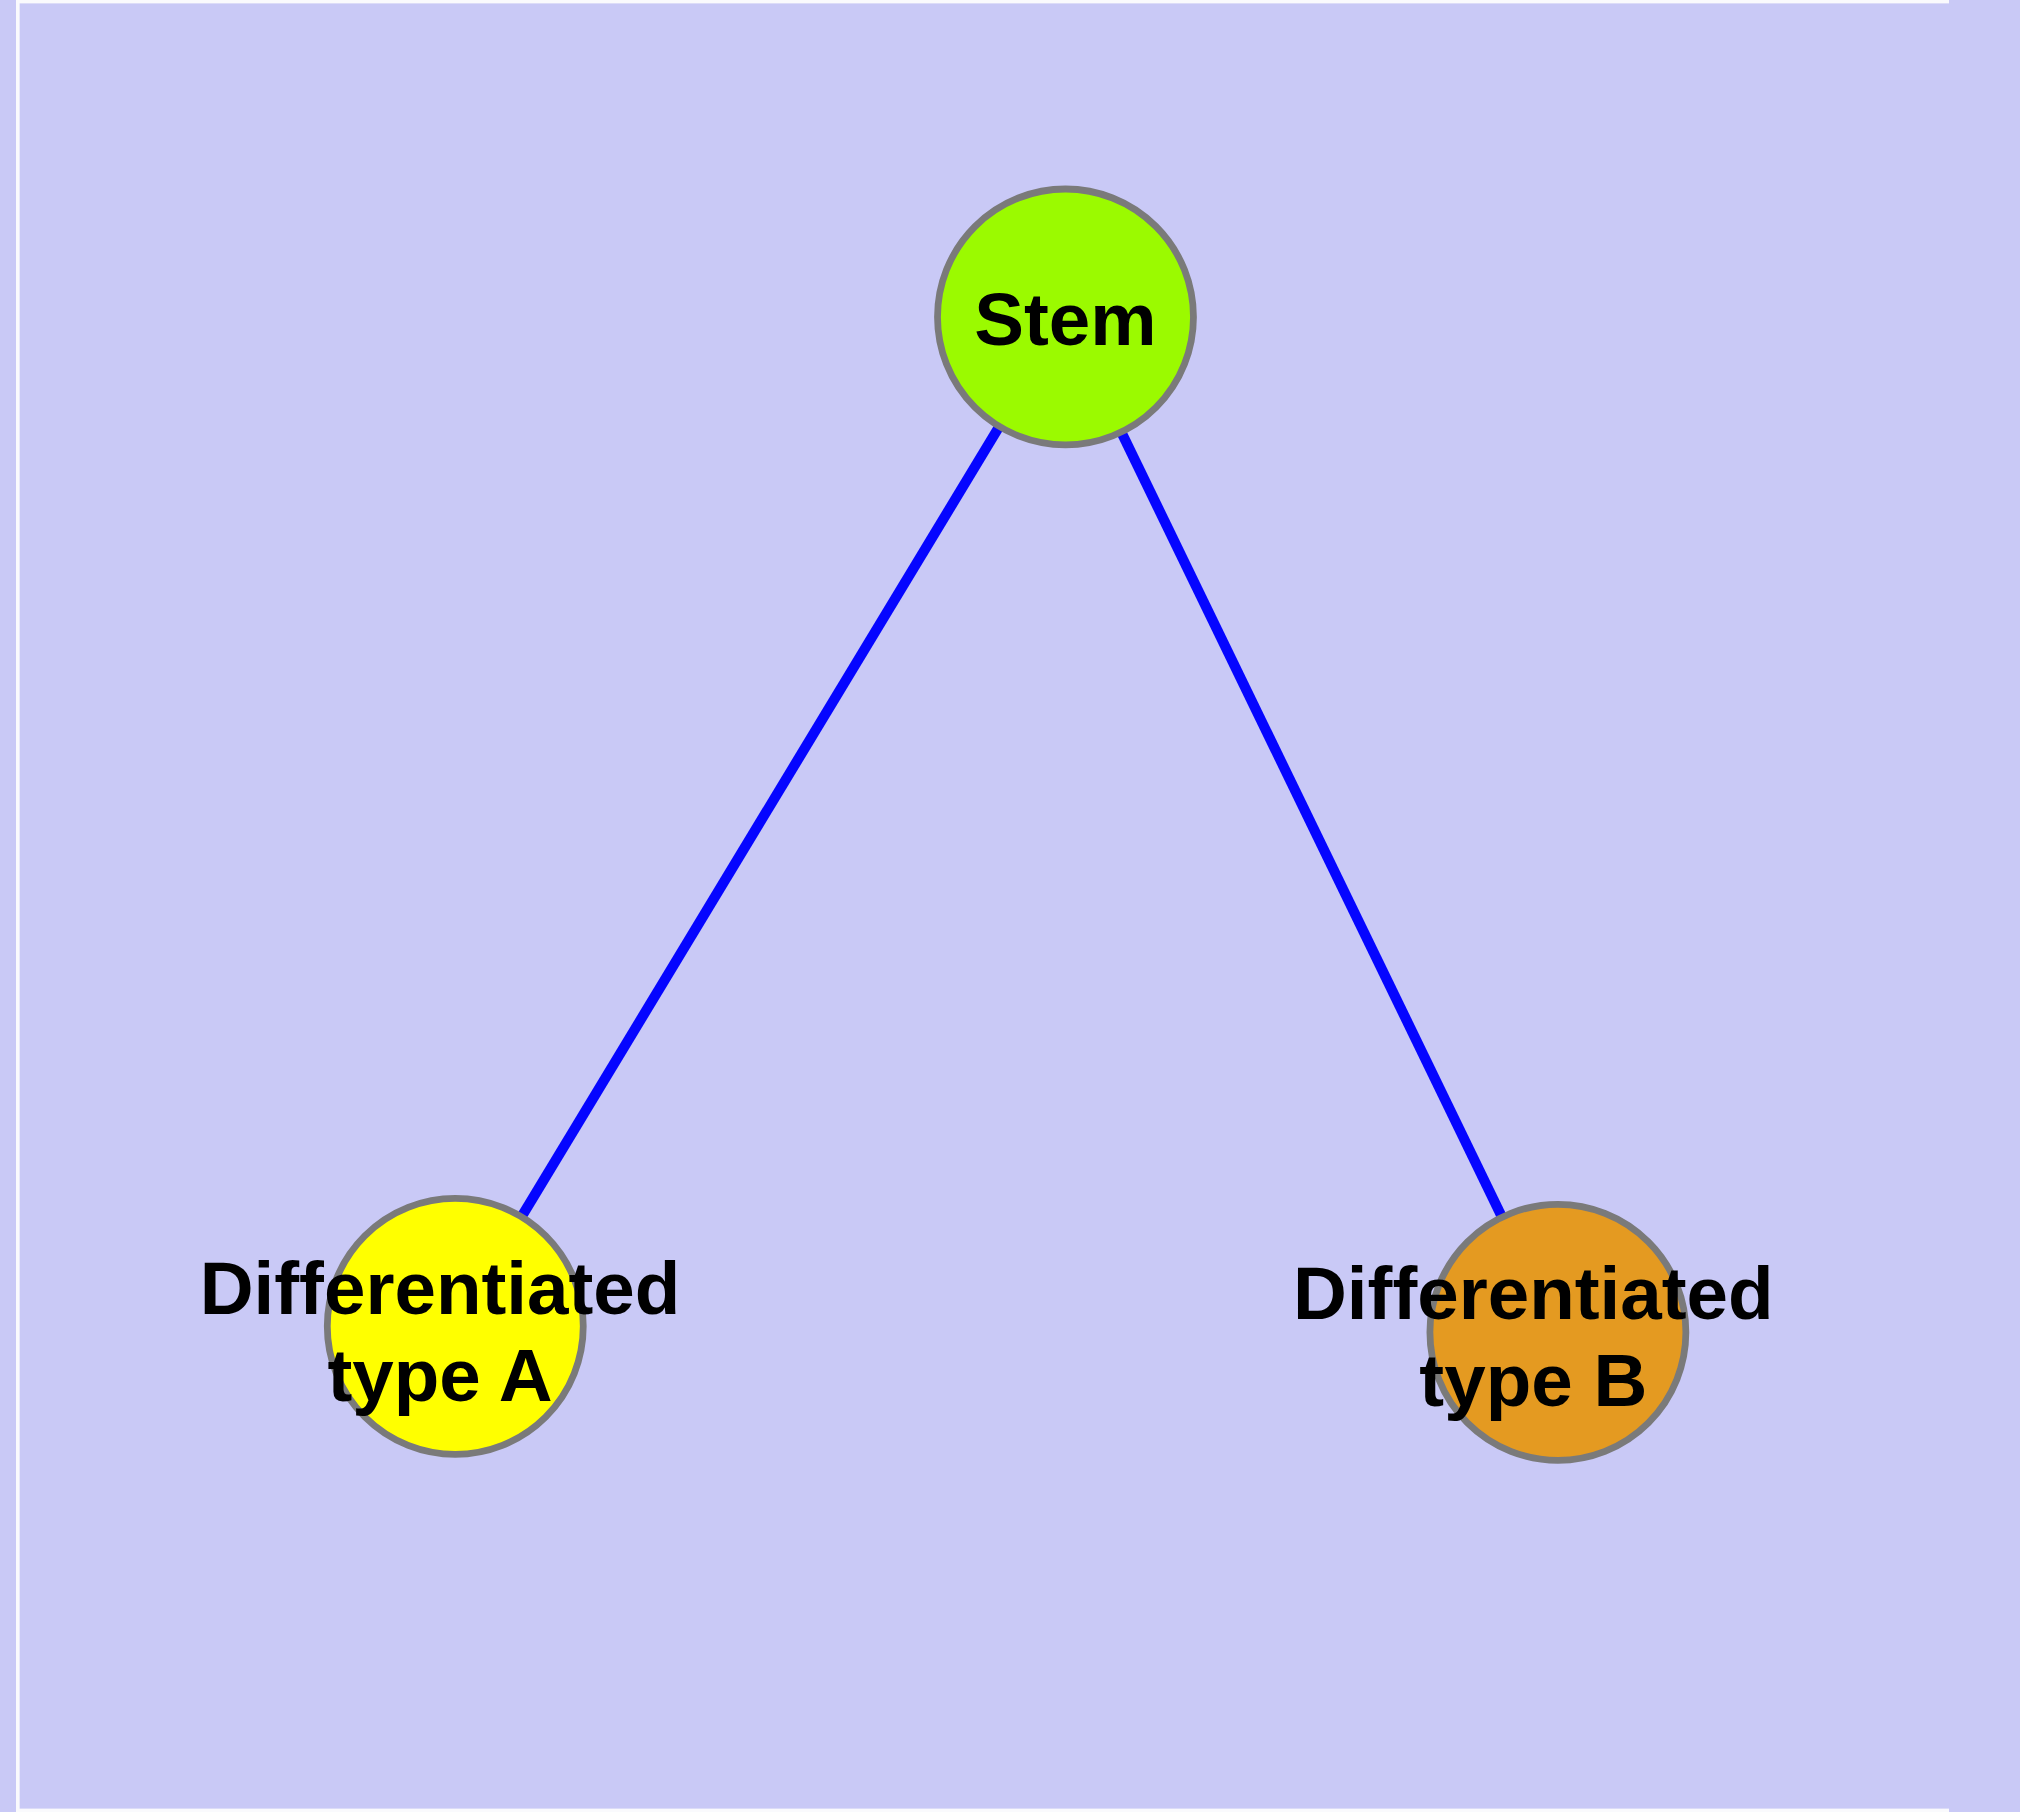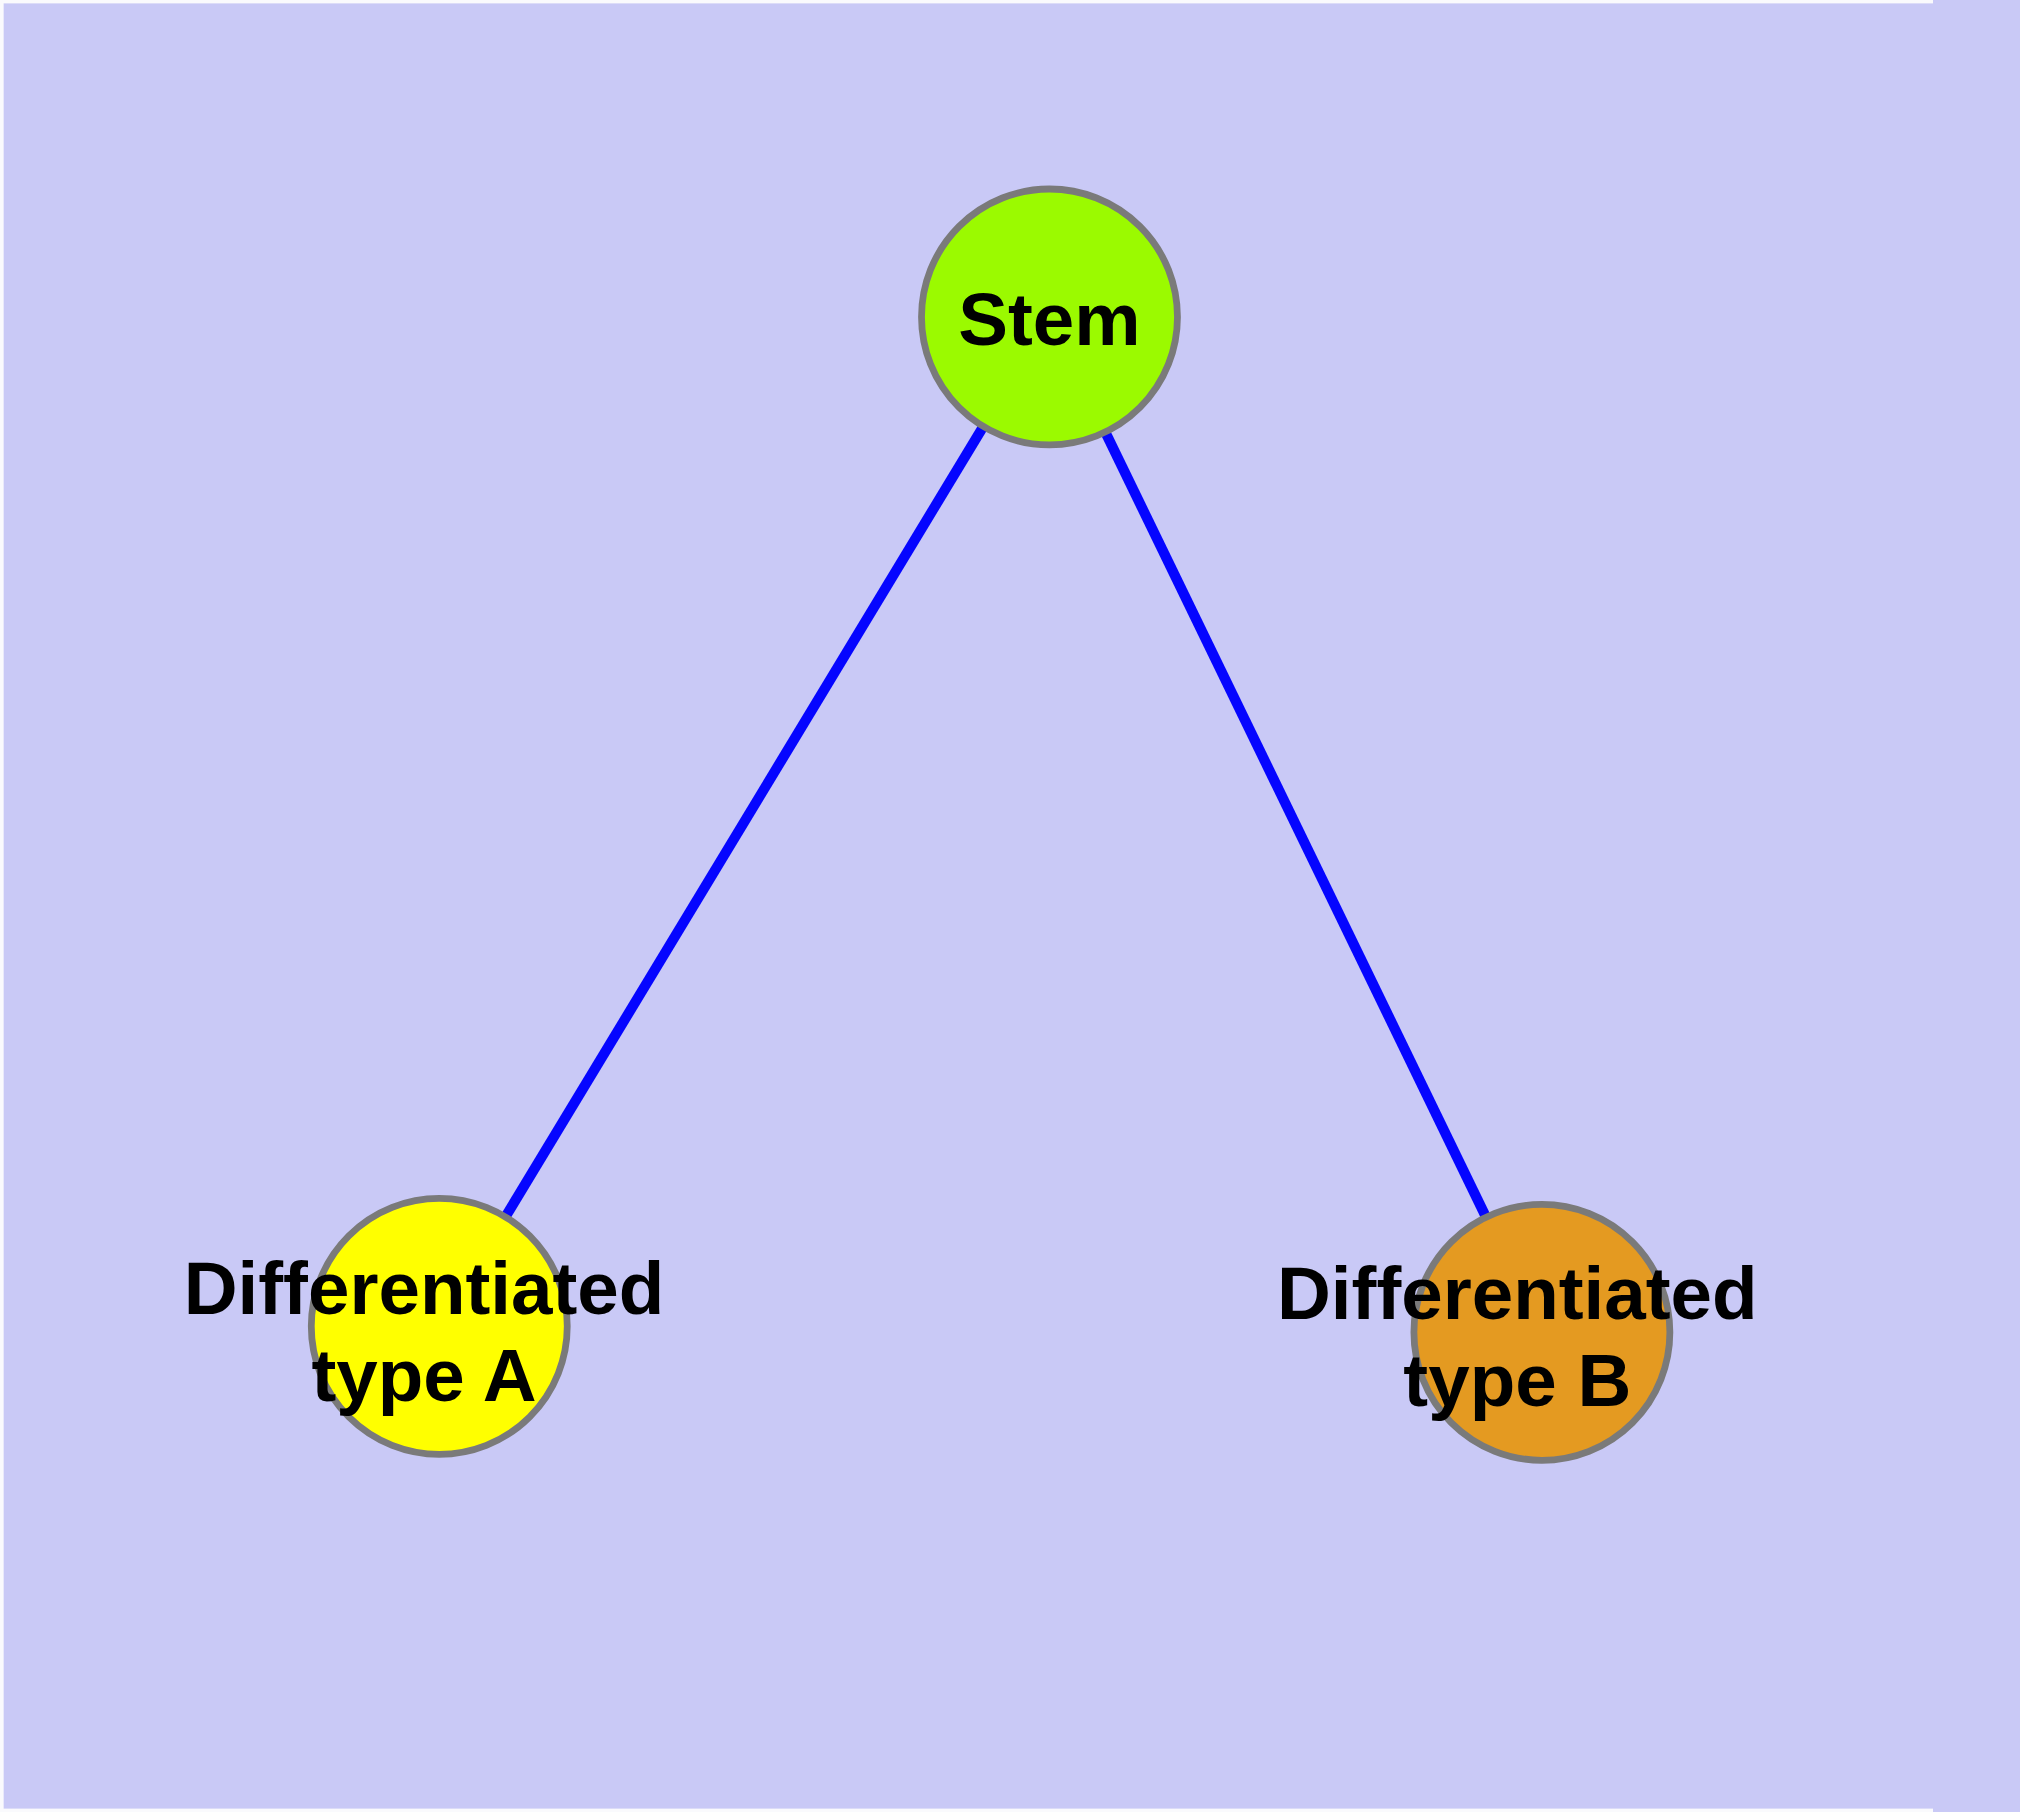--- a/index.html
+++ b/index.html
@@ -5,20 +5,21 @@
   html, body {
     margin: 0;
     padding: 0;
     background: #C9C9F6;
   }
   .canvas-wrap {
     position: relative;
     width: 1933px;
     height: 1812px;
     overflow: hidden;
+    margin-left: 16px;
   }
   svg {
     display: block;
     width: 2021px;
     height: 1812px;
   }
   .node-label {
     font-family: "Liberation Sans", sans-serif;
     font-weight: bold;
     font-size: 88px;

